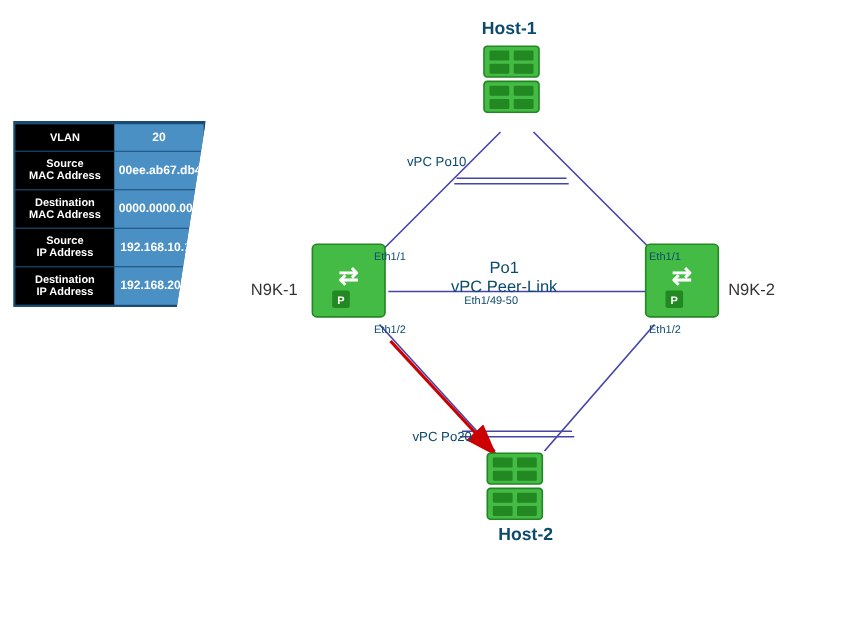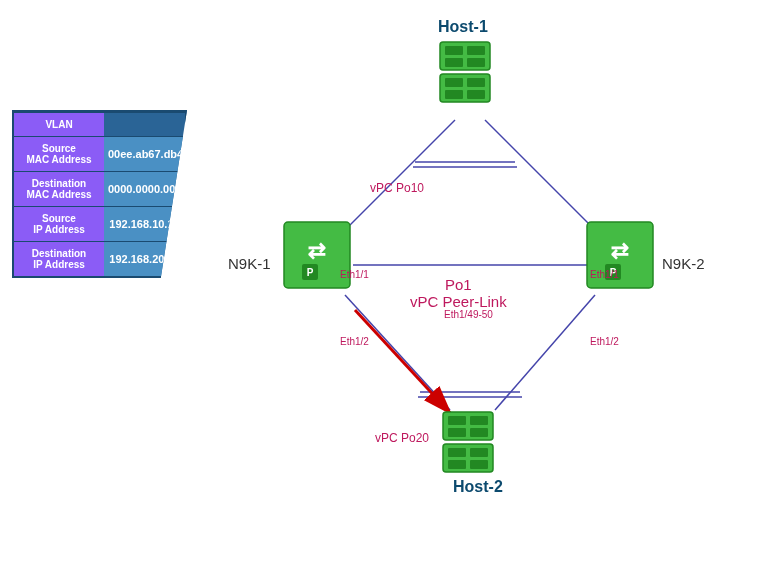--- a/index.html
+++ b/index.html
@@ -28,21 +28,21 @@
       font-size: 14px;
       font-weight: bold;
       text-align: center;
       padding: 8px 10px;
     }
     .packet-row {
       display: flex;
       border-top: 1px solid #1a4a70;
     }
     .packet-label {
-      background: #8b5cf6;
+      background: #000000;
       color: #ffffff;
       font-size: 10px;
       font-weight: bold;
       text-align: center;
       width: 90px;
       min-width: 90px;
       padding: 6px 4px;
       display: flex;
       align-items: center;
       justify-content: center;
@@ -97,39 +97,39 @@
       position: absolute;
       font-size: 15px;
       font-weight: normal;
       color: #333;
     }
 
     
     .intf-label {
       position: absolute;
       font-size: 10px;
-      color: #be185d;
-      margin-top: 41px;
+      color: #0c4a6e;
     }
 
     
     .diagram-svg {
       position: absolute;
       top: 0;
       left: 0;
       width: 100%;
       height: 100%;
     }
   </style>
 </head>
 <body>
 
 <div class="packet-panel">
   <div class="packet-row">
     <div class="packet-label">VLAN</div>
+    <div class="packet-value">20</div>
   </div>
   <div class="packet-row">
     <div class="packet-label">Source<br>MAC Address</div>
     <div class="packet-value">00ee.ab67.db47</div>
   </div>
   <div class="packet-row">
     <div class="packet-label">Destination<br>MAC Address</div>
     <div class="packet-value">0000.0000.0020</div>
   </div>
   <div class="packet-row">
@@ -210,21 +210,21 @@
 
   <div class="n9k-label" style="top:245px; left:462px;">N9K-2</div>
 
   <div class="intf-label" style="top:130px; left:170px; font-size:12px;">vPC Po10</div>
 
   <div class="intf-label" style="top:225px; left:210px; font-size:15px; text-align:center;">
     <span>Po1</span><br>
     <span>vPC Peer-Link</span>
   </div>
 
-  <div class="intf-label" style="top:258px; left:244px; font-size:10px;">Eth1/49-50</div>
+  <div class="intf-label" style="top:258px; left:222px; font-size:10px;">Eth1/49-50</div>
 
   <div class="intf-label" style="top:218px; left:140px;">Eth1/1</div>
 
   <div class="intf-label" style="top:218px; left:390px;">Eth1/1</div>
 
   <div class="intf-label" style="top:285px; left:140px;">Eth1/2</div>
 
   <div class="intf-label" style="top:285px; left:390px;">Eth1/2</div>
 
   <div class="intf-label" style="top:380px; left:175px; font-size:12px;">vPC Po20</div>

